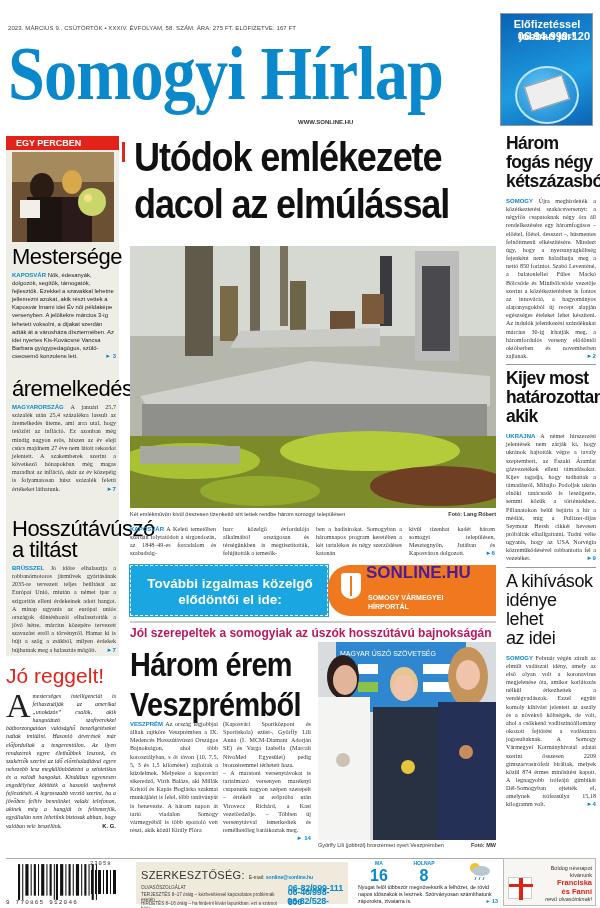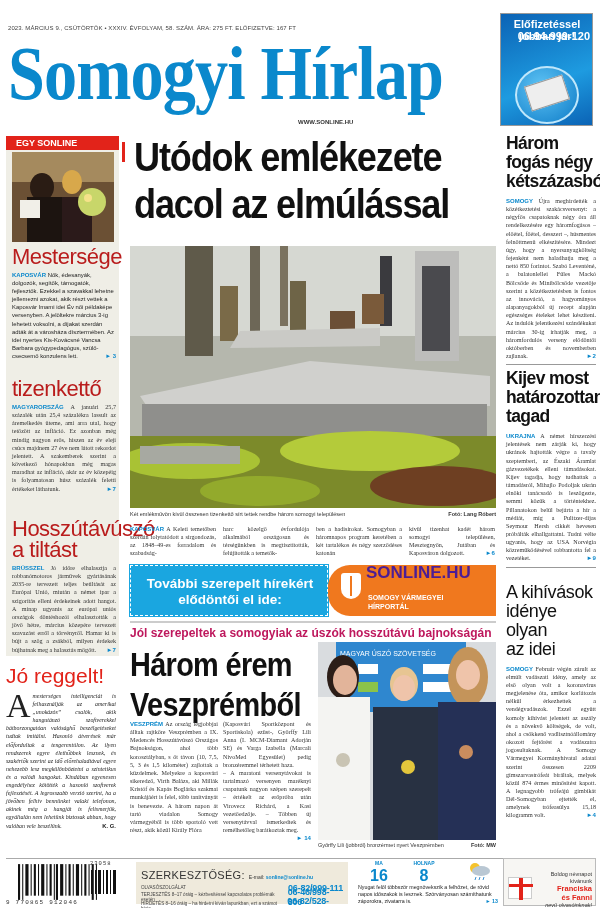--- a/index.html
+++ b/index.html
@@ -11,21 +11,21 @@
 #website{left:298px;top:119px;font-size:6px;font-family:"Liberation Sans",sans-serif;font-weight:bold;color:#333}
 #promo{left:500px;top:13px;width:93px;height:113px;border:1px solid #999;background:linear-gradient(160deg,#0b63b5,#1e9be0 60%,#0b63b5);overflow:hidden}
 #promo .t1{position:absolute;left:3px;top:4px;width:86px;text-align:center;color:#fff;font-family:"Liberation Sans",sans-serif;font-weight:bold;font-size:11px}
 #promo .t2{position:absolute;left:3px;top:16px;width:86px;text-align:right;color:#fff;font-family:"Liberation Sans",sans-serif;font-weight:bold;font-size:11px}
 #promo .bubble{position:absolute;left:14px;top:52px;width:64px;height:58px;border-radius:50%;background:radial-gradient(circle at 40% 35%,#5fc4f5,#0d7bc7);border:2px solid #bfe7fb}
 #promo .paper{position:absolute;left:26px;top:66px;width:40px;height:26px;background:#eee;transform:rotate(-18deg);border:1px solid #999}
 
 #left{left:6px;top:136px;width:113px;height:520px;background:#efeee6}
 #egy{left:6px;top:136px;width:113px;height:14px;background:#e2231a;color:#fff;font-family:"Liberation Sans",sans-serif;font-weight:bold;font-size:9px;padding-left:10px;line-height:14px}
 #egyimg{left:12px;top:152px;width:102px;height:90px;background:linear-gradient(135deg,#3b2a1f,#7b5c3c 40%,#c9b186 60%,#4d3a2a)}
-.lhead{font-family:"Liberation Sans",sans-serif;color:#b91c1c;font-size:22px;line-height:21px;letter-spacing:-.5px}
+.lhead{font-family:"Liberation Sans",sans-serif;color:#000000;font-size:22px;line-height:21px;letter-spacing:-.5px}
 .body{font-size:6.1px;line-height:8.15px;text-align:justify;color:#333}
 .tag{font-family:"Liberation Sans",sans-serif;font-weight:bold;color:#0a88cc;font-size:6px}
 .arrow{color:#0a88cc;font-family:"Liberation Sans",sans-serif;font-weight:bold;float:right}
 .ltext{font-family:"Liberation Sans",sans-serif;font-size:5.9px;line-height:8.1px;color:#222}
 
 #lead{left:134px;top:134px;width:370px;font-family:"Liberation Sans",sans-serif;font-weight:bold;font-size:41px;line-height:47px;letter-spacing:-1.3px;color:#111;transform:scaleX(.88);transform-origin:left top;white-space:nowrap}
 #leadbar{left:122px;top:142px;width:3px;height:20px;background:#e2231a}
 #photo1{left:130px;top:246px;width:366px;height:262px;overflow:hidden;background:#8e8f85}
 #cap1{left:130px;top:511px;width:366px;font-family:"Liberation Sans",sans-serif;font-size:5.5px;color:#333}
 #cap1 b{float:right}
@@ -62,41 +62,41 @@
 #szerk .mail{font-family:"Liberation Sans",sans-serif;font-size:5px;color:#333;margin-left:4px}
 #szerk .mail b{color:#0a88cc}
 #szerk .row{display:flex;justify-content:space-between;font-family:"Liberation Sans",sans-serif;font-size:4.6px;color:#444;height:9px;align-items:center}
 #szerk .row .ph{font-size:9px;color:#0a88cc;font-weight:bold;letter-spacing:-.2px}
 #weather{left:356px;top:858px;width:146px;height:48px}
 .wday{position:absolute;top:2px;text-align:center;font-family:"Liberation Sans",sans-serif;font-weight:bold;color:#0a88cc}
 .wday .lbl{font-size:5px}
 .wday .num{font-size:16px;line-height:20px}
 #wicon{position:absolute;left:110px;top:3px;width:26px;height:20px}
 #wtext{position:absolute;left:2px;top:26px;width:140px;font-family:"Liberation Sans",sans-serif;font-size:5.3px;line-height:6.8px;color:#222}
-#nameday{left:503px;top:858px;width:93px;height:48px;border:1px solid #bbb;background:#f7f6f3;text-align:right;padding:12px 3px;font-family:"Liberation Sans",sans-serif;font-size:5.5px;line-height:7px;color:#333}
+#nameday{left:503px;top:858px;width:93px;height:48px;border:1px solid #bbb;background:#f7f6f3;text-align:right;padding:6px 3px;font-family:"Liberation Sans",sans-serif;font-size:5.5px;line-height:7px;color:#333}
 #nameday .names{color:#e2231a;font-weight:bold;font-size:7.5px;line-height:8.5px}
 #gift{position:absolute;left:4px;top:18px;width:24px;height:22px;background:#fff;border:1px solid #ccc}
 #gift:before{content:"";position:absolute;left:10px;top:0;width:4px;height:22px;background:#e2231a}
 #gift:after{content:"";position:absolute;left:0;top:6px;width:24px;height:3px;background:#e2231a}
 </style>
 </head>
 <body>
 
 <div class="abs" id="dateline">2023. MÁRCIUS 9., CSÜTÖRTÖK • XXXIV. ÉVFOLYAM, 58. SZÁM. ÁRA: 275 FT. ELŐFIZETVE: 167 FT</div>
 <div class="abs" id="masthead">Somogyi Hírlap</div>
 <div class="abs" id="website">WWW.SONLINE.HU</div>
 <div class="abs" id="promo">
   <div class="t1">Előfizetéssel jobban jár!</div>
   <div class="t2">06-94-999-120</div>
   <div class="bubble"></div>
   <div class="paper"></div>
 </div>
 
 <div class="abs" id="left"></div>
-<div class="abs" id="egy">EGY SONLINE</div>
+<div class="abs" id="egy">EGY PERCBEN</div>
 <div class="abs" id="egyimg">
   <svg width="102" height="90">
     <rect x="0" y="0" width="102" height="90" fill="#6b5034"></rect>
     <rect x="0" y="0" width="102" height="30" fill="#a58a5e"></rect>
     <ellipse cx="30" cy="35" rx="12" ry="14" fill="#2a1c14"></ellipse>
     <rect x="15" y="45" width="35" height="45" fill="#1c1410"></rect>
     <ellipse cx="60" cy="30" rx="10" ry="12" fill="#d8a84b"></ellipse>
     <rect x="50" y="45" width="30" height="45" fill="#2b1a1a"></rect>
     <circle cx="80" cy="50" r="14" fill="#c8d66a"></circle>
     <circle cx="76" cy="46" r="4" fill="#f5e28a"></circle>
@@ -110,21 +110,21 @@
   </div>
   <div class="ltext" style="margin-top:4px">
     <span class="tag">KAPOSVÁR</span>
     <span>Nők, édesanyák, dolgozók, segítők, támogatók, fejlesztők. Ezekkel a szavakkal lehetne jellemezni azokat, akik részt vettek a Kaposvár Imami idei Év női példaképe versenyben. A jelöltekre március 3-ig lehetett voksolni, a díjakat szerdán adták át a városháza dísztermében. Az idei nyertes Kis-Kovácsné Vancsa Barbara gyógypedagógus, szülő-csecsemő konzulens lett.</span>
     <span class="arrow">► <span>3</span></span>
   </div>
 </div>
 
 <div class="abs" style="left:12px;top:378px;width:104px">
   <div class="lhead">
-    <div>tizenkettő</div>
+    <div>áremelkedés</div>
   </div>
   <div class="body" style="margin-top:4px">
     <span class="tag">MAGYARORSZÁG</span>
     <span>A januári 25,7 százalék után 25,4 százalékra lassult az áremelkedés üteme, ami arra utal, hogy tetőzött az infláció. Ez azonban még mindig nagyon erős, hiszen az év eleji csúcs majdnem 27 éve nem látott rekordot jelentett. A szakemberek szerint a következő hónapokban még magas maradhat az infláció, akár az év közepéig is folyamatosan húsz százalék feletti értékeket láthatunk.</span>
     <span class="arrow">►<span>7</span></span>
   </div>
 </div>
 
 <div class="abs" style="left:12px;top:518px;width:104px">
   <div class="lhead">
@@ -181,21 +181,21 @@
   <b>Fotó: Lang Róbert</b>
 </div>
 <div class="col4 body" style="left:130px"><span class="tag">KAPOSVÁR</span> <span>A Keleti temetőben szerdán folytatódott a sírgondozás, az 1848–49-es forradalom és szabadság-</span></div>
 <div class="col4 body" style="left:223px">harc közelgő évfordulója alkalmából országosan és térségünkben is megtisztították, felújították a temetők-</div>
 <div class="col4 body" style="left:316px">ben a hadisírokat. Somogyban a háromnapos program keretében a két tartalékos és négy szerződéses katonán</div>
 <div class="col4 body" style="left:409px"><span>kívül tizenhat kadét három somogyi településen, Mesztegnyőn, Jutában és Kaposváron dolgozott.</span> <span class="arrow">►<span>6</span></span></div>
 
 <div class="abs" id="ad">
   <div id="adl">
     <div class="txt">
-      <div>További szerepelt hírekért</div>
+      <div>További izgalmas közelgő</div>
       <div>elődöntői el ide:</div>
     </div>
   </div>
   <div id="adr">
     <div class="shield"></div>
     <div class="big">SONLINE.HU</div>
     <div class="sm">
       <div>SOMOGY VÁRMEGYEI</div>
       <div>HÍRPORTÁL</div>
     </div>
@@ -249,32 +249,32 @@
     <div class="body" style="margin-top:6px">
       <span class="tag">SOMOGY</span> <span>Újra meghirdették a közétkeztetési szakácsversenyt: a négyfős csapatoknak négy óra áll rendelkezésére egy háromfogásos – előétel, főétel, desszert –, húsmentes felnőttmenü elkészítésére. Mindezt úgy, hogy a nyersanyagköltség fejenként nem haladhatja meg a nettó 850 forintot. Szabó Leventéné, a balatonlellei Füles Mackó Bölcsőde és Minibölcsőde vezetője szerint a közétkeztetésben is fontos az innováció, a hagyományos alapanyagokból új recept alapján egészséges ételeket lehet készíteni. Az indulók jelentkezési szándékukat március 30-ig írhatják meg, a háromfordulós verseny elődöntői októberben és novemberben zajlanak.</span>
       <span class="arrow">►<span>2</span></span>
     </div>
   </div>
   <div class="rrule"></div>
   <div style="margin-top:4px">
     <div class="rhead">
       <div>Kijev most</div>
       <div>határozottan</div>
-      <div>tagad</div>
+      <div>akik</div>
     </div>
     <div class="body" style="margin-top:6px">
       <span class="tag">UKRAJNA</span> <span>A német hírszerzési jelentések nem zárják ki, hogy ukránok hajtották végre a tavaly szeptemberi, az Északi Áramlat gázvezetékek elleni támadásokat. Kijev tagadja, hogy tudhattak a támadásról, Mihajlo Podoljak ukrán elnöki tanácsadó is leszögezte, semmi közük a történtekhez. Pillanatokon belül bejárta a hír a médiát, míg a Pulitzer-díjas Seymour Hersh cikkét hevesen próbálták elhallgattatni. Tudni vélte ugyanis, hogy az USA Norvégia közreműködésével robbantotta fel a vezetéket.</span>
       <span class="arrow">►<span>9</span></span>
     </div>
   </div>
   <div class="rrule"></div>
-  <div style="margin-top:15px">
+  <div style="margin-top:4px">
     <div class="rhead2">
       <div>A kihívások</div>
-      <div>idénye olyan</div>
+      <div>idénye lehet</div>
       <div>az idei</div>
     </div>
     <div class="body" style="margin-top:6px">
       <span class="tag">SOMOGY</span> <span>Február végén zárult az elmúlt vadászati idény, amely az első olyan volt a koronavírus megjelenése óta, amikor korlátozás nélkül érkezhettek a vendégvadászok. Ezzel együtt komoly kihívást jelentett az aszály és a növekvő költségek, de volt, ahol a csökkenő vadlisztnóállomány okozott fejtörést a vadászatra jogosultaknak. A Somogy Vármegyei Kormányhivatal adatai szerint összesen 2209 gímszarvastrófeát bíráltak, melyek közül 874 érmes minősítést kapott. A legnagyobb trófeájú gímbikát Dél-Somogyban ejtették el, amelynek trófeasúlya 15,18 kilogramm volt.</span>
       <span class="arrow">►<span>4</span></span>
     </div>
   </div>
 </div>
 
 <div class="abs" id="footrule"></div>

